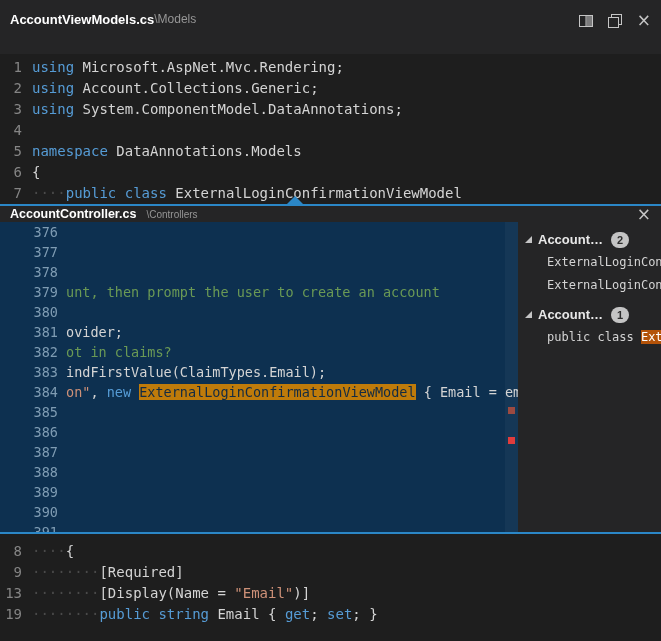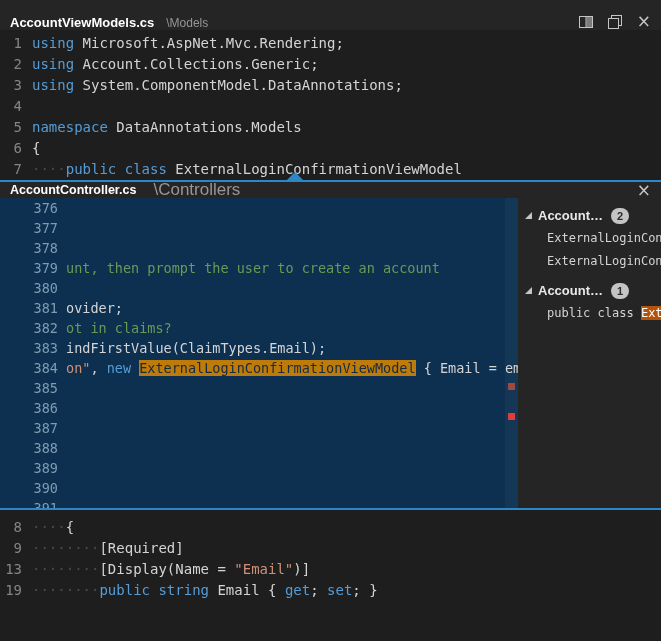--- a/index.html
+++ b/index.html
@@ -4,26 +4,26 @@
 <style>
   html,body{margin:0;padding:0;background:#1e1e1e;}
   .window{
     position:relative;width:661px;height:641px;overflow:hidden;
     background:var(--editor-bg,#1e1e1e);
     font-family:"DejaVu Sans Mono",monospace;
     -webkit-font-smoothing:antialiased;
   }
   
   .titlebar{
-    height:30px;display:flex;align-items:flex-end;padding:0 10px;
+    height:30px;display:flex;align-items:flex-start;padding:12px 10px;
     background:var(--titlebar-bg,#252526);
     font-family:"Liberation Sans",sans-serif;
   }
   .titlebar .title{color:var(--titlebar-fg,#fff);font-weight:700;font-size:13px;}
-  .titlebar .path{color:var(--path-fg,#969696);font-size:12px;margin-left:12px;}
+  .titlebar .path{color:var(--path-fg,#969696);font-size:12px;margin-left:0;}
   .titlebar-actions{margin-left:auto;display:flex;align-items:center;gap:15px;}
   .icon{color:#c5c5c5;display:inline-flex;align-items:center;justify-content:center;cursor:pointer;}
   .icon.close{font-size:17px;line-height:17px;font-family:"DejaVu Sans",sans-serif;}
   
   .code{font-size:14px;line-height:21px;color:var(--plain,#d4d4d4);}
   .code-line{display:flex;white-space:pre;}
   .gutter{flex:0 0 22px;text-align:right;margin-right:10px;color:var(--line-number,#858585);}
   .line-content{white-space:pre;}
   .main-code{padding-top:3px;}
   .bottom-code{padding-top:7px;}
@@ -44,21 +44,21 @@
     position:absolute;top:-10px;left:287px;width:0;height:0;
     border-left:8px solid transparent;border-right:8px solid transparent;
     border-bottom:8px solid var(--peek-border,#2b87c7);
   }
   .peek-title{
     height:16px;display:flex;align-items:center;padding:0 10px;
     background:var(--peek-title-bg,#252526);
     font-family:"Liberation Sans",sans-serif;
   }
   .peek-title .title{color:#fff;font-weight:600;font-size:12.5px;}
-  .peek-title .path{color:var(--path-fg,#969696);font-size:17px;margin-left:17px;}
+  .peek-title .path{color:var(--path-fg,#969696);font-size:10px;margin-left:10px;}
   .peek-title .icon{margin-left:auto;}
   .peek-body{display:flex;height:310px;}
   .peek-editor{
     flex:1 1 auto;min-width:0;position:relative;overflow:hidden;
     background:var(--peek-editor-bg,#0d3050);
   }
   .peek-editor .code{font-size:13.5px;line-height:20px;padding-left:28px;}
   .peek-editor .gutter{flex:0 0 30px;margin-right:8px;color:var(--peek-line-number,#7f9cb3);}
   .ruler{position:absolute;top:0;right:0;bottom:0;width:13px;background:rgba(255,255,255,0.035);}
   .ruler-mark{position:absolute;left:3px;width:7px;height:7px;}

